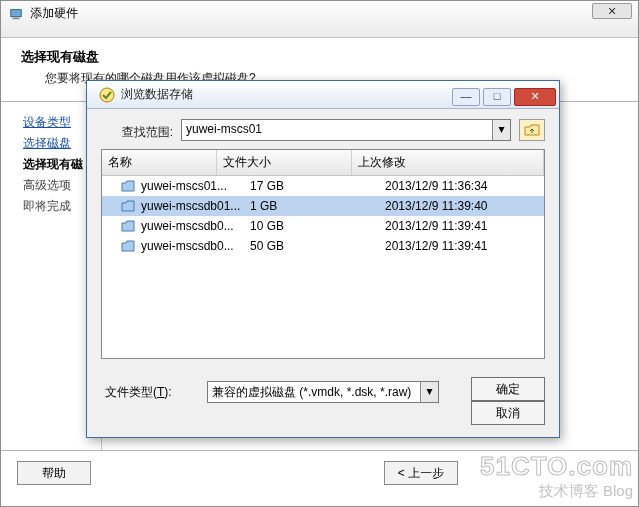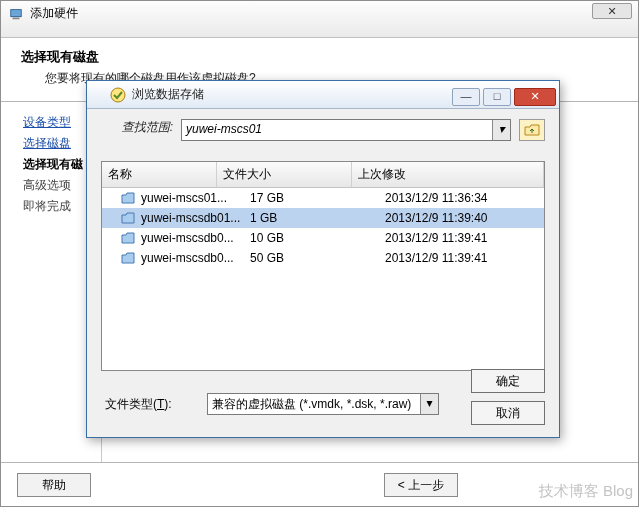--- a/index.html
+++ b/index.html
@@ -12,35 +12,35 @@
 .wizard-close { position:absolute; right:6px; top:2px; width:40px; height:16px; background:#e5e5e5; border:1px solid #9a9a9a; border-radius:2px; text-align:center; font-size:11px; line-height:14px; color:#333;}
 .wizard-head { padding:10px 36px 14px 20px; border-bottom:1px solid #b5b5b5;}
 .wizard-head h1 { font-size:13px; font-weight:bold; color:#000; margin-bottom:4px;}
 .wizard-head p { padding-left:24px; color:#222;}
 .wizard-body { display:flex; height:380px;}
 .wizard-side { width:100px; padding:10px 22px; }
 .wizard-side div { color:#444; padding:2px 0; white-space:nowrap;}
 .wizard-side .link { color:#1a4ea8; text-decoration:underline; cursor:pointer;}
 .wizard-side .bold { font-weight:bold; color:#000;}
 .wizard-content { flex:1; border-left:1px solid #c8c8c8; position:relative;}
-.wizard-foot { position:absolute; left:0; bottom:0; width:100%; height:44px; border-top:1px solid #b5b5b5; background:#fff;text-decoration:underline;}
+.wizard-foot { position:absolute; left:0; bottom:12px; width:100%; height:44px; border-top:1px solid #b5b5b5; background:#fff;text-decoration:underline;}
 .wizard-foot button { position:absolute; height:24px; min-width:74px; background:#f2f2f2; border:1px solid #8a8a8a; padding:0 10px; cursor:pointer;}
 .help-btn { left:16px; top:10px; }
 .back-btn { right:180px; top:10px; min-width:80px;}
 
 
 .dialog { position:absolute; left:86px; top:80px; width:474px; height:358px; background:#f0f0f0; border:1px solid #3a6ea5; box-shadow:2px 3px 10px rgba(0,0,0,.35);}
-.dlg-title { height:28px; background:linear-gradient(to bottom,#ffffff,#e1eaf5); display:flex; align-items:center; padding-left:23px; border-bottom:1px solid #a8b6c9;}
+.dlg-title { height:28px; background:linear-gradient(to bottom,#ffffff,#e1eaf5); display:flex; align-items:center; padding-left:12px; border-bottom:1px solid #a8b6c9;}
 .dlg-title .vicon { width:16px; height:16px; margin-right:6px;}
 .dlg-title span { color:#222;}
 .dlg-ctrls { margin-left:auto; display:flex;}
 .dlg-ctrls div { width:28px; height:18px; margin:4px 3px 0 0; background:#e8eef7; border:1px solid #8fa3bd; border-radius:2px; text-align:center; line-height:15px; font-size:11px; color:#334; cursor:pointer;}
 .dlg-ctrls .close { background:#d04c3a; border-color:#a02818; color:#fff; width:42px;}
 .dlg-body { padding:10px 14px;}
-.row { display:flex; align-items:flex-start; margin-bottom:20px;font-style:italic;}
+.row { display:flex; align-items:flex-end; margin-bottom:8px;}
 .label-col { width:80px; text-align:right; padding-right:8px; color:#222;}
 .scope-select { flex:1; height:22px; border:1px solid #7a7a7a; background:#fff; padding:2px 4px; position:relative;}
 .scope-select .arrow { position:absolute; right:0; top:0; width:18px; height:100%; background:#e8e8e8; border-left:1px solid #888; text-align:center; line-height:18px;}
 .up-btn { width:26px; height:22px; margin-left:8px; border:1px solid #9a9a9a; background:#fdf2c6; display:flex; align-items:center; justify-content:center; cursor:pointer;}
 .file-list { width:100%; height:210px; background:#fff; border:1px solid #888;}
 .fl-head { display:flex; background:linear-gradient(to bottom,#fbfbfb,#e7e7e7); border-bottom:1px solid #c5c5c5;}
 .fl-head div { padding:4px 6px; border-right:1px solid #d0d0d0; color:#000;}
 .col-name { width:115px;}
 .col-size { width:135px;}
 .col-date { flex:1;}
@@ -48,21 +48,21 @@
 .fl-row .ficon { width:14px; height:12px; margin-right:6px; flex-shrink:0;}
 .fl-row.selected { background:#bcd3f0;}
 .fl-row .c-name { width:109px; overflow:hidden; text-overflow:ellipsis; white-space:nowrap;}
 .fl-row .c-size { width:135px;}
 .fl-row .c-date { flex:1;}
 .bottom-row { display:flex; align-items:center; margin-top:22px;}
 .filter-label { width:106px; text-align:left; padding-left:4px; color:#000;}
 .filter-label u{text-decoration:underline;}
 .filter-select { width:232px; height:22px; border:1px solid #7a7a7a; background:#fff; padding:2px 4px; position:relative;}
 .filter-select .arrow { position:absolute; right:0; top:0; width:18px; height:100%; background:#e8e8e8; border-left:1px solid #888; text-align:center; line-height:18px;}
-.dlg-btns { position:absolute; right:14px; bottom:12px; display:flex; flex-direction:column; gap:8px;}
+.dlg-btns { position:absolute; right:14px; bottom:12px; display:flex; flex-direction:column; }
 .dlg-btns button { width:74px; height:24px; background:#f4f4f4; border:1px solid #707070; cursor:pointer;}
 
 .watermark { position:absolute; right:6px; bottom:6px; text-align:right; color:#bdbdbd; font-family:Arial,sans-serif; pointer-events:none;}
 .watermark .wm1 { font-size:26px; font-weight:bold; letter-spacing:1px; -webkit-text-stroke:1px #bdbdbd; color:transparent;}
 .watermark .wm2 { font-size:15px; color:#c4c4c4;}
 
 
 svg { display:block;}
 </style>
 </head>
@@ -190,14 +190,15 @@
     </div>
 
     <div class="dlg-btns">
       <button>确定</button>
       <button>取消</button>
     </div>
   </div>
 </div>
 
 <div class="watermark">
+  <div class="wm1">51CTO.com</div>
   <div class="wm2">技术博客  Blog</div>
 </div>
 
 </body></html>

